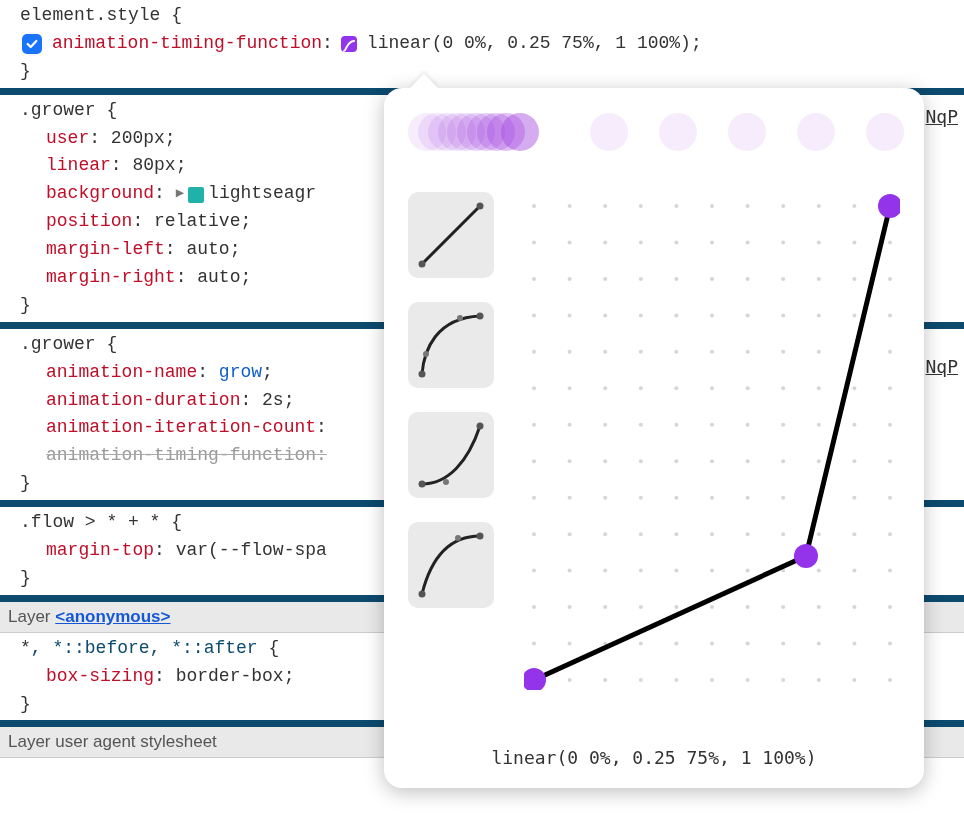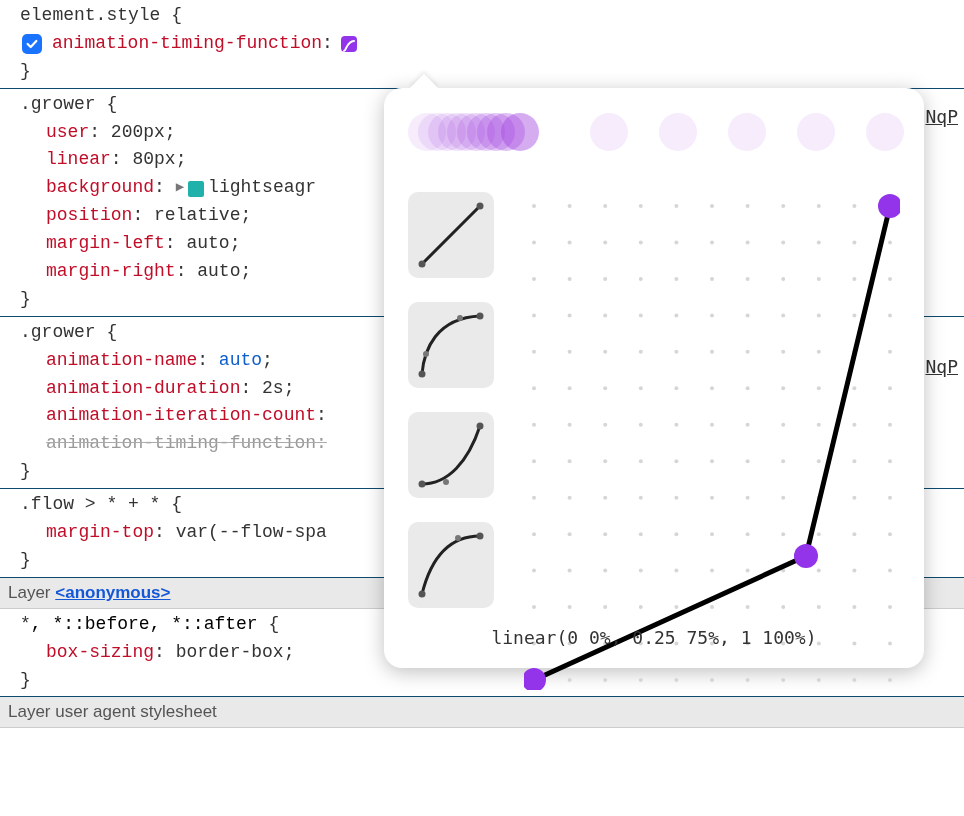--- a/index.html
+++ b/index.html
@@ -14,21 +14,21 @@
     overflow: hidden;
     position: relative;
   }
 
   .rules {
     position: absolute;
     inset: 0;
   }
 
   .rule-block {
-    border-bottom: 1px solid #0c4a6e;
+    border-bottom: 7px solid #0c4a6e;
     padding: 2px 6px 2px 20px;
     line-height: 1.55;
   }
 
   .selector { color: #333; }
   .brace { color: #333; }
   .prop { color: #c00d28; }
   .colon { color: #333; }
   .val { color: #333; }
   .val-blue { color: #0f5ecb; }
@@ -87,21 +87,21 @@
   }
   .source-link.l1 { top: 106px; }
   .source-link.l2 { top: 356px; }
 
   
   .popover {
     position: absolute;
     left: 384px;
     top: 88px;
     width: 540px;
-    height: 580px;
+    height: 700px;
     background: #fff;
     border-radius: 18px;
     box-shadow: 0 4px 20px rgba(0,0,0,0.25);
     z-index: 10;
   }
   .arrow {
     position: absolute;
     top: -10px; left: 30px;
     width: 20px; height: 20px;
     background: #fff;
@@ -148,21 +148,21 @@
 
   .linear-label {
     position: absolute;
     bottom: 20px; left: 0; right: 0;
     text-align: center;
     font-family: Menlo, monospace;
     font-size: 18px;
     color: #333;
   }
 
-  .light-sel { color: #000000; }
+  .light-sel { color: #0c4a6e; }
 
 </style>
 </head>
 <body>
 
 <div class="rules">
 
   <div class="rule-block">
     <span class="selector">element.style</span>
     <span class="brace"> {</span>
@@ -173,40 +173,41 @@
           </svg>
       </span>
       <span>
         <span class="prop">animation-timing-function</span><span class="colon">:</span>
       </span>
       <span class="swatch-purple">
         <svg viewBox="0 0 16 16" width="16" height="16">
             <path d="M3 13 C5 13 6 3 13 3" stroke="#fff" stroke-width="2" fill="none" stroke-linecap="round"></path>
           </svg>
       </span>
+      <span class="val">linear(0 0%, 0.25 75%, 1 100%);</span>
     </div>
     <span class="brace">}</span>
   </div>
 
   <div class="rule-block">
     <span class="selector">.grower</span>
     <span class="brace"> {</span>
     <span class="indent"><span class="prop">user</span><span class="colon">: </span><span class="val">200px;</span></span>
     <span class="indent"><span class="prop">linear</span><span class="colon">: </span><span class="val">80px;</span></span>
     <span class="indent"><span class="prop">background</span><span class="colon">: </span><span class="tri">▶</span><span class="swatch-teal"></span><span class="val">lightseagr</span></span>
     <span class="indent"><span class="prop">position</span><span class="colon">: </span><span class="val">relative;</span></span>
     <span class="indent"><span class="prop">margin-left</span><span class="colon">: </span><span class="val">auto;</span></span>
     <span class="indent"><span class="prop">margin-right</span><span class="colon">: </span><span class="val">auto;</span></span>
     <span class="brace">}</span>
   </div>
 
   <div class="rule-block">
     <span class="selector">.grower</span>
     <span class="brace"> {</span>
-    <span class="indent"><span class="prop">animation-name</span><span class="colon">: </span><span class="val-blue">auto</span><span class="val">;</span></span>
+    <span class="indent"><span class="prop">animation-name</span><span class="colon">: </span><span class="val-blue">grow</span><span class="val">;</span></span>
     <span class="indent"><span class="prop">animation-duration</span><span class="colon">: </span><span class="val">2s;</span></span>
     <span class="indent"><span class="prop">animation-iteration-count</span><span class="colon">:</span></span>
     <span class="indent strike"><span>animation-timing-function</span><span>:</span></span>
     <span class="brace">}</span>
   </div>
 
   <div class="rule-block">
     <span class="selector">.flow &gt; * + *</span>
     <span class="brace"> {</span>
     <span class="indent"><span class="prop">margin-top</span><span class="colon">: </span><span class="val">var(--flow-spa</span></span>

